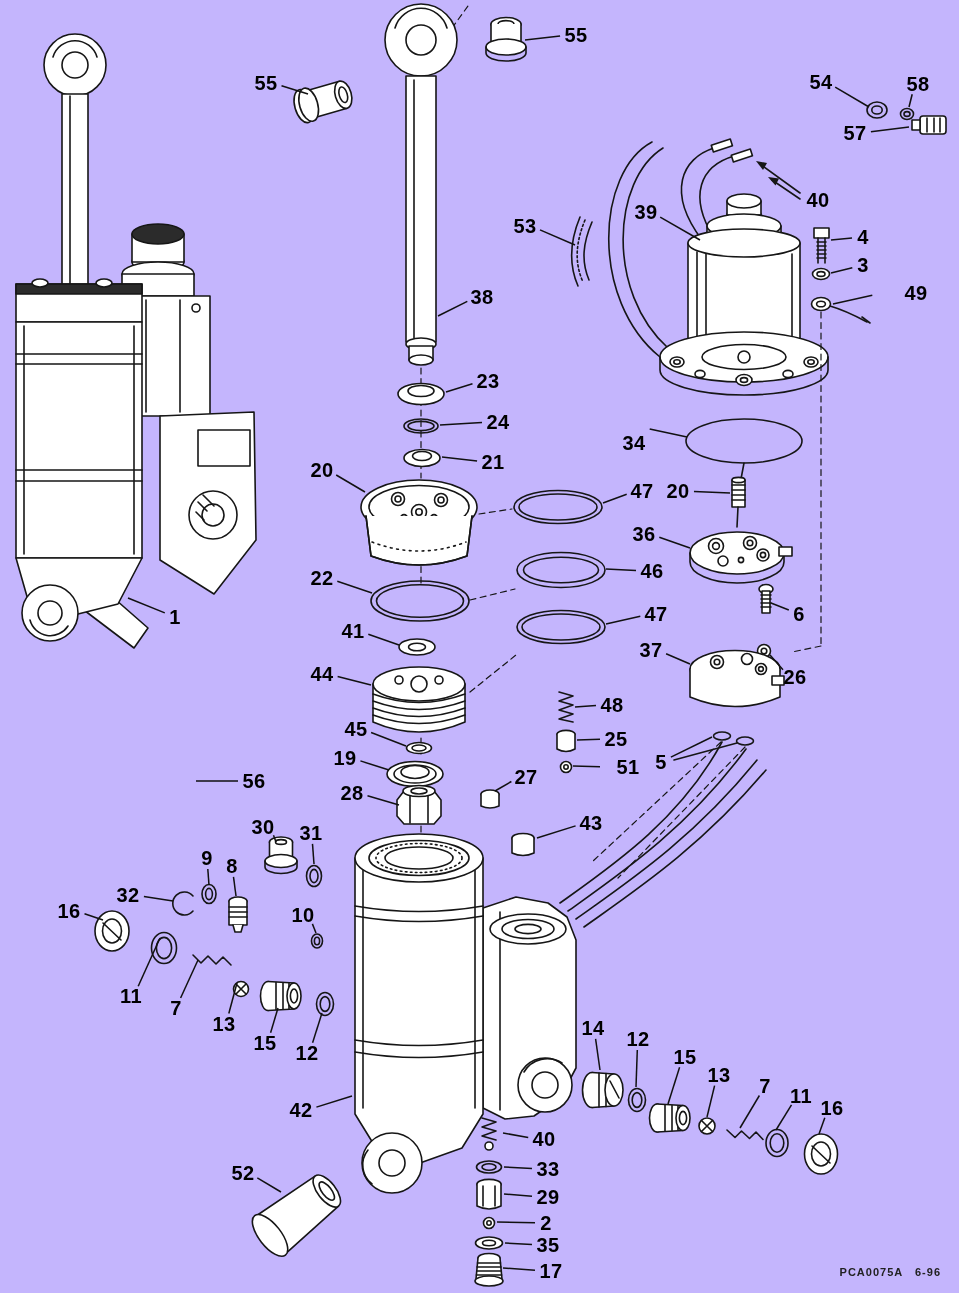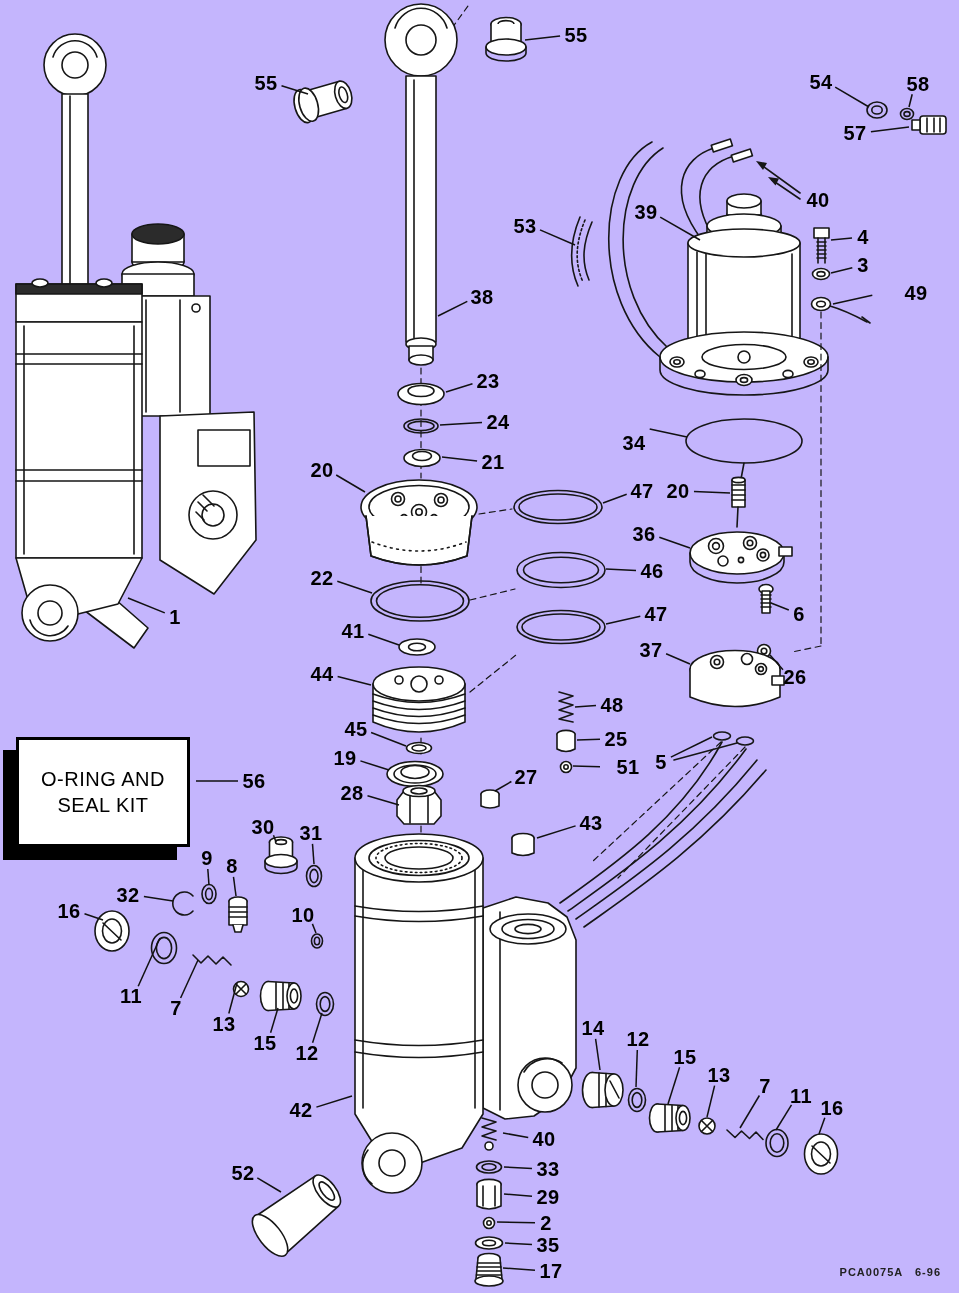--- a/index.html
+++ b/index.html
@@ -489,19 +489,15 @@
       <span class="callout" style="left: 301px; top: 1110px;">42</span>
       <span class="callout" style="left: 544px; top: 1139px;">40</span>
       <span class="callout" style="left: 243px; top: 1173px;">52</span>
       <span class="callout" style="left: 548px; top: 1169px;">33</span>
       <span class="callout" style="left: 548px; top: 1197px;">29</span>
       <span class="callout" style="left: 546px; top: 1223px;">2</span>
       <span class="callout" style="left: 548px; top: 1245px;">35</span>
       <span class="callout" style="left: 551px; top: 1271px;">17</span>
     </div>
 
-  <div id="kit-box">
-    <span class="line">O-RING AND</span>
-    <span class="line">SEAL KIT</span>
-  </div>
 
   <div id="code">PCA0075A   6-96</div>
 </div>
 
 </body></html>

